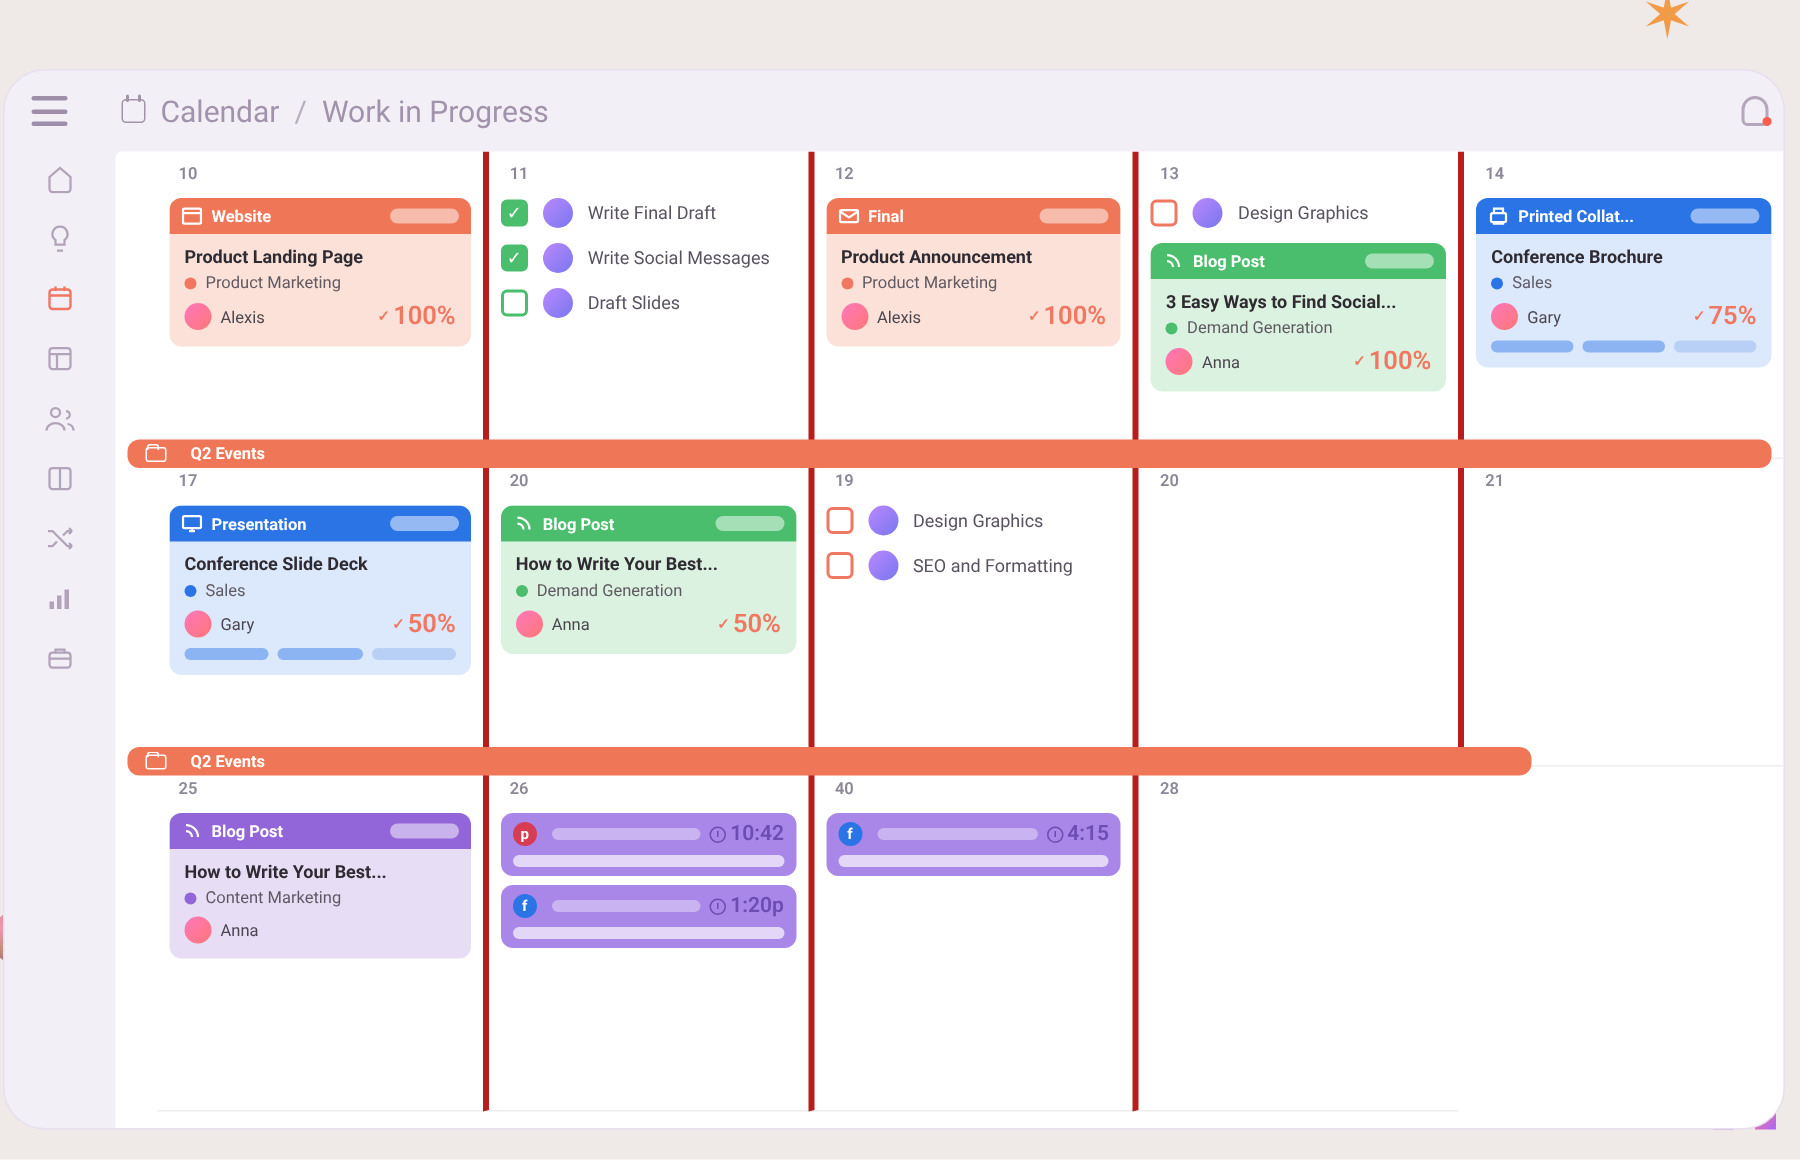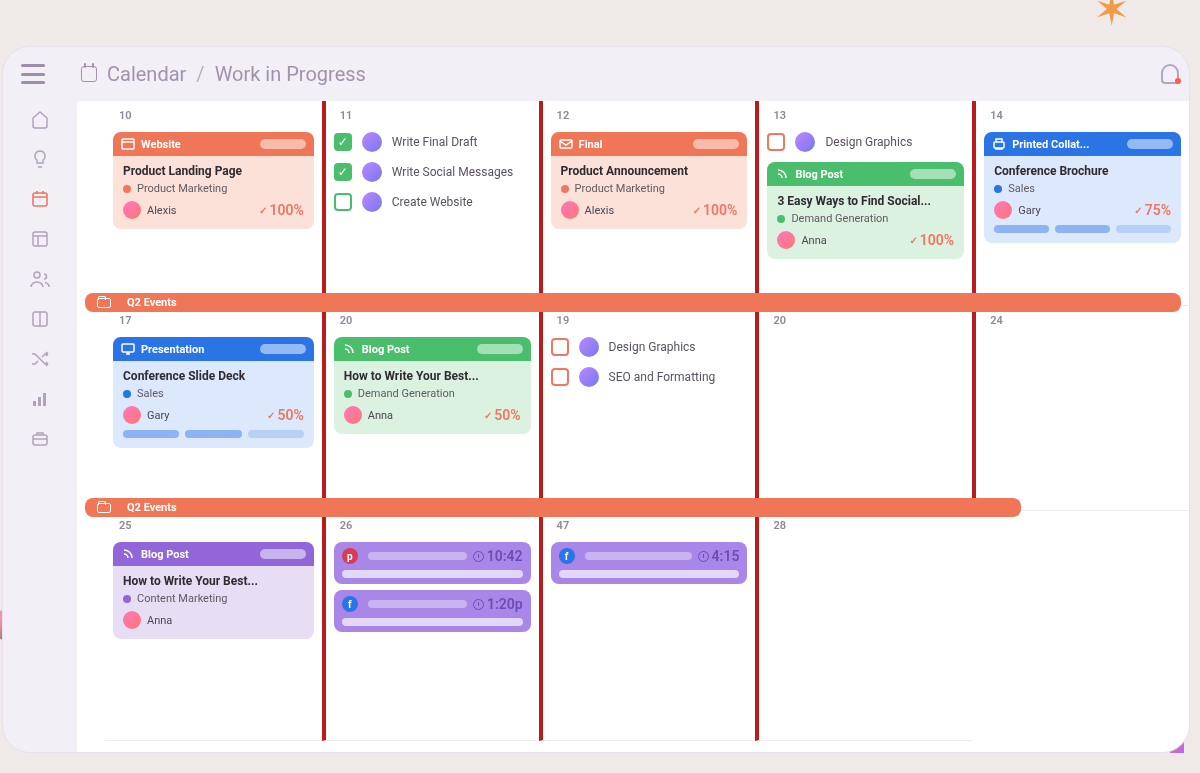--- a/index.html
+++ b/index.html
@@ -111,21 +111,21 @@
 .card-head .hpill { margin-left:auto;width:46px;height:10px;border-radius:5px;opacity:.5;}
 .card-body {
   padding: 8px 10px 10px 10px;
   font-size: 12px;
 }
 .card-body .title { font-size:12px;font-weight:700;color:#2f2b32;margin-bottom:4px; }
 .card-body .tagrow { display:flex;align-items:center;gap:6px;margin-bottom:6px;font-size:11px;color:#5f5a63;}
 .card-body .tagrow .dot{width:8px;height:8px;border-radius:50%;}
 .card-body .assrow { display:flex;align-items:center;gap:6px;font-size:11px;color:#4b4650;}
 .avatar { width:18px;height:18px;border-radius:50%;background:linear-gradient(135deg,#f7b,#f77); }
-.pct { margin-left:auto;font-size:14px;font-weight:600;color:#f07761;display:flex;align-items:center;gap:2px;}
+.pct { margin-left:auto;font-size:17px;font-weight:600;color:#f07761;display:flex;align-items:center;gap:2px;}
 .pct:before{content:"✓";font-size:10px;}
 .progress { display:flex;gap:6px;margin-top:6px;}
 .progress span{height:8px;border-radius:4px;flex:1;}
 .task-row { display:flex;align-items:center;gap:10px;margin-bottom:10px;font-size:12px;color:#5a5260;cursor:pointer;}
 .task-row .chk{width:18px;height:18px;border-radius:4px;border:2px solid #4abe6d;display:flex;align-items:center;justify-content:center;}
 .task-row .chk.done{background:#4abe6d;color:#fff;}
 .task-row .chk.empty-red{border-color:#f07761;}
 .task-row .av{width:20px;height:20px;border-radius:50%;background:linear-gradient(135deg,#b8f,#77e);}
 .events-banner {
   position:absolute; left:8px; right:8px; top:192px;
@@ -270,21 +270,21 @@
               <span>Write Final Draft</span>
             </div>
             <div class="task-row">
               <span class="chk done">✓</span>
               <span class="av"></span>
               <span>Write Social Messages</span>
             </div>
             <div class="task-row">
               <span class="chk"></span>
               <span class="av"></span>
-              <span>Create Website</span>
+              <span>Draft Slides</span>
             </div>
           </div>
           <div class="cell">
             <div class="daynum">12</div>
             <div class="card" style="background:#fbe1d8">
               <div class="card-head" style="background:#ef7656;color:#fff">
                 <svg width="14" height="14" viewBox="0 0 14 14" fill="none" stroke="#fff" stroke-width="1.5">
                   <rect x="1" y="3" width="12" height="8" rx="1"></rect>
                   <path d="M1 4l6 4 6-4"></path>
                 </svg>
@@ -428,21 +428,21 @@
             <div class="task-row">
               <span class="chk empty-red"></span>
               <span class="av"></span>
               <span>SEO and Formatting</span>
             </div>
           </div>
           <div class="cell">
             <div class="daynum">20</div>
           </div>
           <div class="cell">
-            <div class="daynum">24</div>
+            <div class="daynum">21</div>
           </div>
           <div class="cell">
             <div class="daynum">25</div>
             <div class="card" style="background:#e7def6">
               <div class="card-head" style="background:#9266d8;color:#fff">
                 <svg width="14" height="14" viewBox="0 0 14 14" fill="none" stroke="#fff" stroke-width="1.5">
                   <path d="M3 3a8 8 0 018 8M3 7a4 4 0 014 4M3 11h.01"></path>
                 </svg>
                 <span>Blog Post</span>
                 <span class="hpill" style="background:#fff"></span>
@@ -479,21 +479,21 @@
                 <span class="bar"></span>
                 <span class="time">
                   <span class="clock"></span>
                   <span>1:20p</span>
                 </span>
               </div>
               <div class="body-bar"></div>
             </div>
           </div>
           <div class="cell">
-            <div class="daynum">47</div>
+            <div class="daynum">40</div>
             <div class="social-card">
               <div class="srow">
                 <span class="ico" style="background:#2a74e6">f</span>
                 <span class="bar"></span>
                 <span class="time">
                   <span class="clock"></span>
                   <span>4:15</span>
                 </span>
               </div>
               <div class="body-bar"></div>

